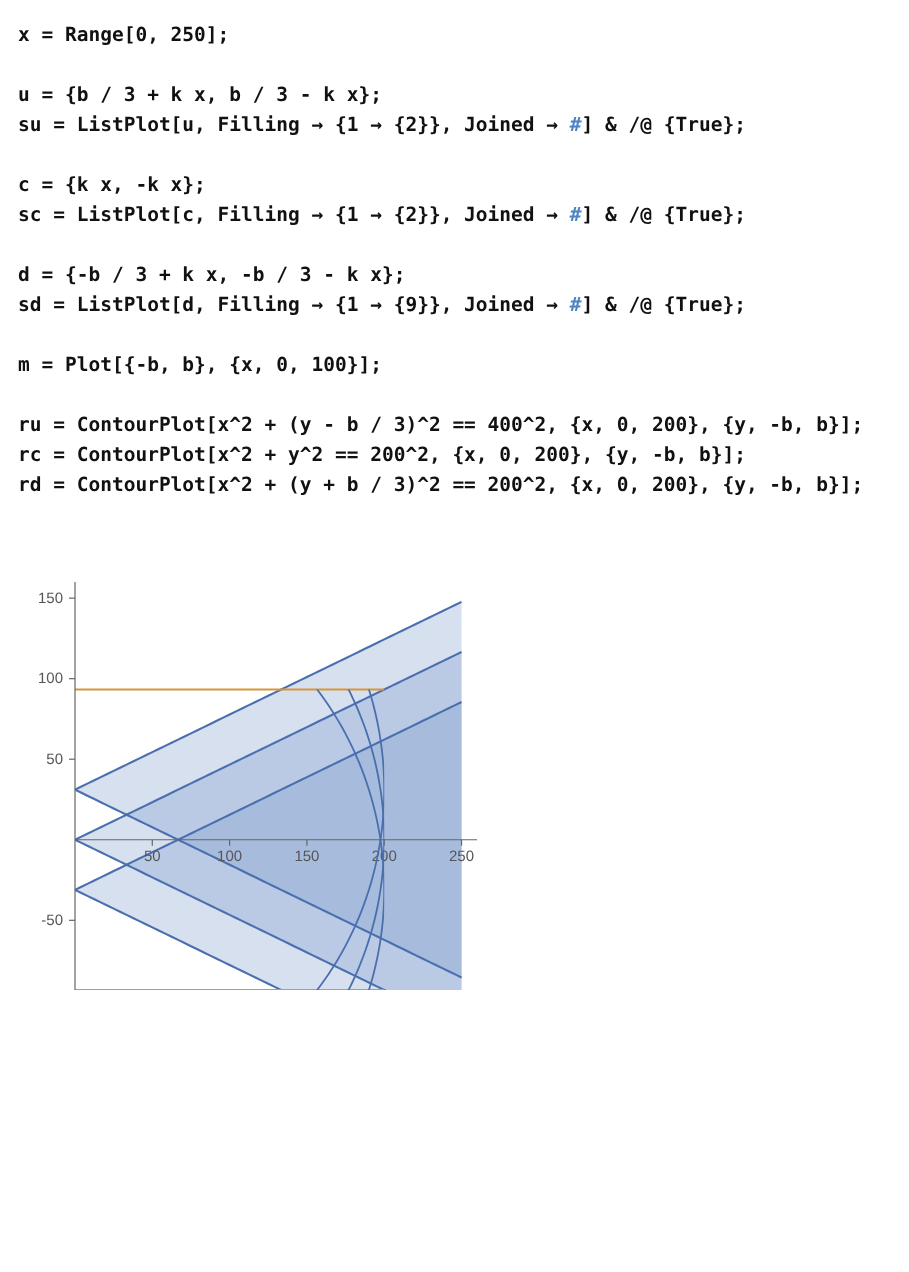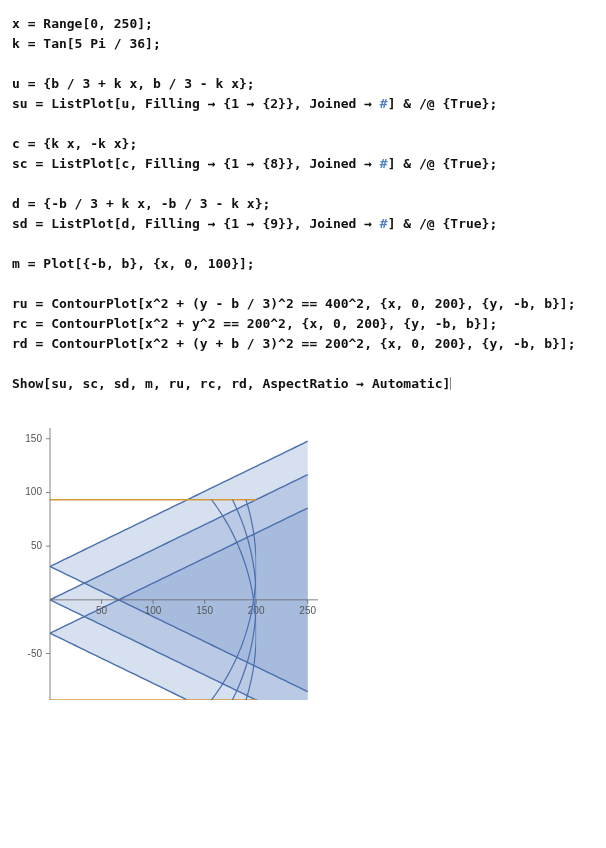--- a/index.html
+++ b/index.html
@@ -66,38 +66,36 @@
     fill: none;
   }
 </style>
 </head>
 <body>
 
 <div class="page">
 
   <div class="cell">
     <div class="line">x = Range[0, 250];</div>
-    <div class="line">k = Tan[5 Pi / 36];</div>
     <div class="blank"></div>
     <div class="line">u = {b / 3 + k x, b / 3 - k x};</div>
     <div class="line"><span>su = ListPlot[u, Filling → {1 → {2}}, Joined → </span><span class="slot">#</span><span>] &amp; /@ {True};</span></div>
     <div class="blank"></div>
     <div class="line">c = {k x, -k x};</div>
-    <div class="line"><span>sc = ListPlot[c, Filling → {1 → {8}}, Joined → </span><span class="slot">#</span><span>] &amp; /@ {True};</span></div>
+    <div class="line"><span>sc = ListPlot[c, Filling → {1 → {2}}, Joined → </span><span class="slot">#</span><span>] &amp; /@ {True};</span></div>
     <div class="blank"></div>
     <div class="line">d = {-b / 3 + k x, -b / 3 - k x};</div>
     <div class="line"><span>sd = ListPlot[d, Filling → {1 → {9}}, Joined → </span><span class="slot">#</span><span>] &amp; /@ {True};</span></div>
     <div class="blank"></div>
     <div class="line">m = Plot[{-b, b}, {x, 0, 100}];</div>
     <div class="blank"></div>
     <div class="line">ru = ContourPlot[x^2 + (y - b / 3)^2 == 400^2, {x, 0, 200}, {y, -b, b}];</div>
     <div class="line">rc = ContourPlot[x^2 + y^2 == 200^2, {x, 0, 200}, {y, -b, b}];</div>
     <div class="line">rd = ContourPlot[x^2 + (y + b / 3)^2 == 200^2, {x, 0, 200}, {y, -b, b}];</div>
     <div class="blank"></div>
-    <div class="line"><span>Show[su, sc, sd, m, ru, rc, rd, AspectRatio → Automatic]</span><span style="border-left:1px solid #888;display:inline-block;height:13px;vertical-align:-2px;"></span></div>
   </div>
 
   <div class="chart-wrap">
     <svg id="chart" width="310" height="290">
         <defs>
           <clipPath id="plotclip">
             <rect x="34" y="6" width="268" height="272"></rect>
           </clipPath>
           <clipPath id="contourclip">
             <rect x="34" y="77.67843323067203" width="206.15384615384616" height="200.32156676932797"></rect>

